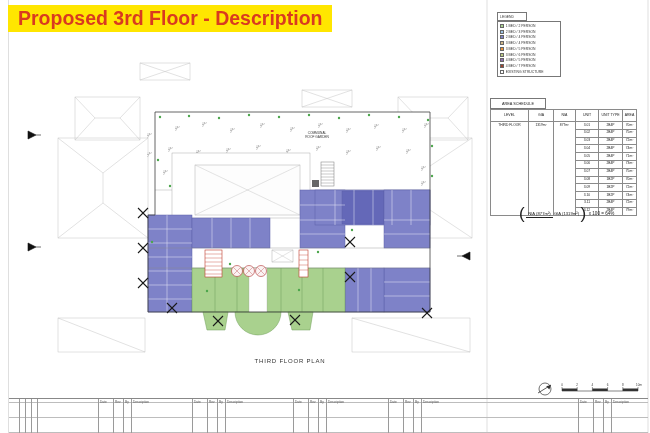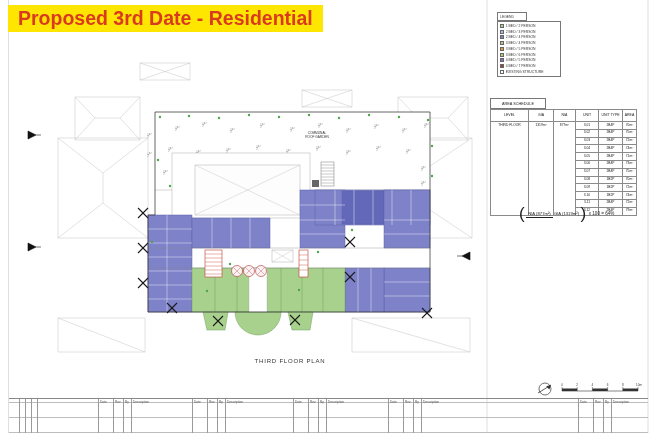--- a/index.html
+++ b/index.html
@@ -333,21 +333,21 @@
         <text x="562" y="386">0</text>
         <text x="577.2" y="386">2</text>
         <text x="592.4" y="386">4</text>
         <text x="607.6" y="386">6</text>
         <text x="622.8" y="386">8</text>
         <text x="639" y="386">10m</text>
       </g>
     </g>
   </svg>
 
-  <div id="title-banner" style="background: rgb(255, 230, 0); color: rgb(217, 58, 32);">Proposed 3rd Date - Residential</div>
+  <div id="title-banner" style="background: rgb(255, 230, 0); color: rgb(217, 58, 32);">Proposed 3rd Floor - Description</div>
 
   <div id="legend">
     <div class="tab">LEGEND</div>
     <div class="box">
       <div class="lg-row">
           <span class="lg-sw" style="background: rgb(169, 209, 142);"></span>
           <span class="lg-label">1 BED / 2 PERSON</span>
         </div>
       <div class="lg-row">
           <span class="lg-sw" style="background: rgb(157, 195, 230);"></span>

